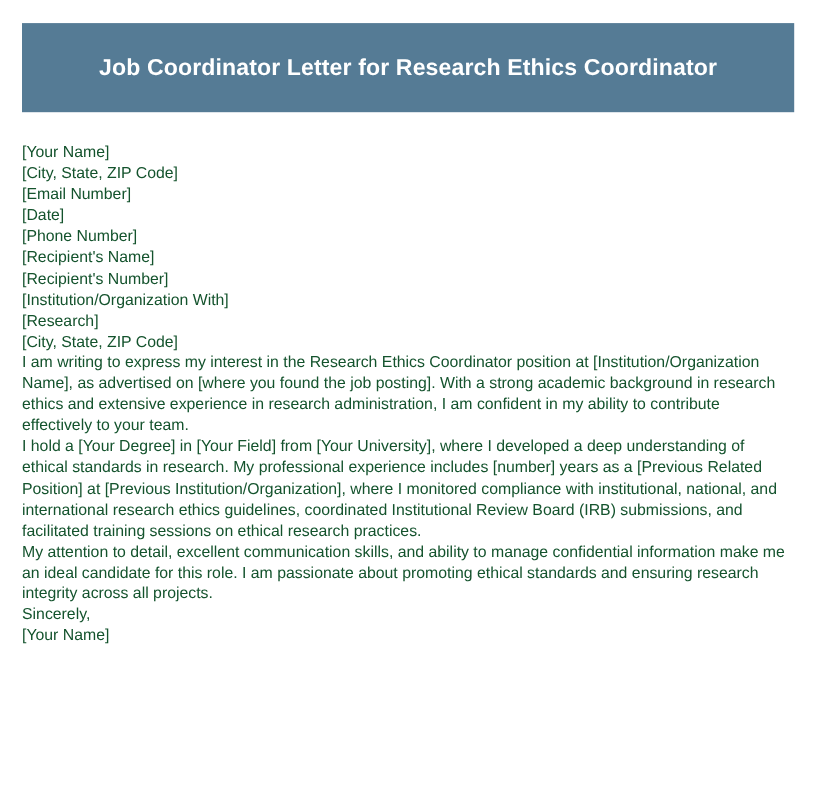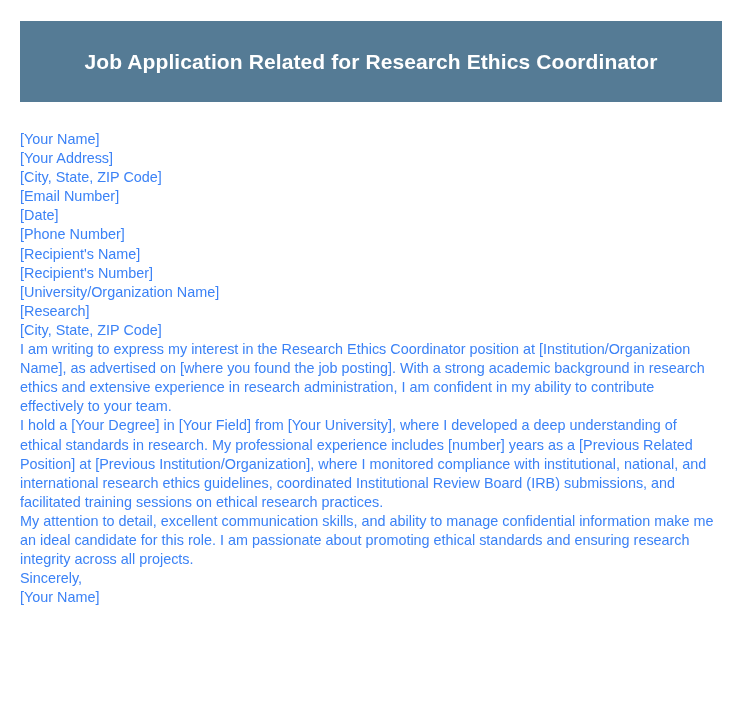--- a/index.html
+++ b/index.html
@@ -47,46 +47,45 @@
     top: 130px;
     width: 702px;
     color: #444444;
     font-size: 14.4px;
     line-height: 19.1px;
     font-family: "Liberation Sans", sans-serif;
   }
   .letter-line {
     margin: 0;
     padding: 0;
-    color: #3b82f6;
+    color: #14532d;
     font-size: 14.4px;
     line-height: 19.1px;
     text-align: left;
     word-wrap: break-word;
   }
 </style>
 </head>
 <body>
 
 <div class="page">
 
   <div class="header-banner">
-    <div class="header-title">Job Application Related for Research Ethics Coordinator</div>
+    <div class="header-title">Job Coordinator Letter for Research Ethics Coordinator</div>
   </div>
 
   <div class="letter-body">
     <p class="letter-line">[Your Name]</p>
-    <p class="letter-line">[Your Address]</p>
     <p class="letter-line">[City, State, ZIP Code]</p>
     <p class="letter-line">[Email Number]</p>
     <p class="letter-line">[Date]</p>
     <p class="letter-line">[Phone Number]</p>
     <p class="letter-line">[Recipient's Name]</p>
     <p class="letter-line">[Recipient's Number]</p>
-    <p class="letter-line">[University/Organization Name]</p>
+    <p class="letter-line">[Institution/Organization With]</p>
     <p class="letter-line">[Research]</p>
     <p class="letter-line">[City, State, ZIP Code]</p>
     <p class="letter-line">I am writing to express my interest in the Research Ethics Coordinator position at [Institution/Organization Name], as advertised on [where you found the job posting]. With a strong academic background in research ethics and extensive experience in research administration, I am confident in my ability to contribute effectively to your team.</p>
     <p class="letter-line">I hold a [Your Degree] in [Your Field] from [Your University], where I developed a deep understanding of ethical standards in research. My professional experience includes [number] years as a [Previous Related Position] at [Previous Institution/Organization], where I monitored compliance with institutional, national, and international research ethics guidelines, coordinated Institutional Review Board (IRB) submissions, and facilitated training sessions on ethical research practices.</p>
     <p class="letter-line">My attention to detail, excellent communication skills, and ability to manage confidential information make me an ideal candidate for this role. I am passionate about promoting ethical standards and ensuring research integrity across all projects.</p>
     <p class="letter-line">Sincerely,</p>
     <p class="letter-line">[Your Name]</p>
   </div>
 
 </div>

